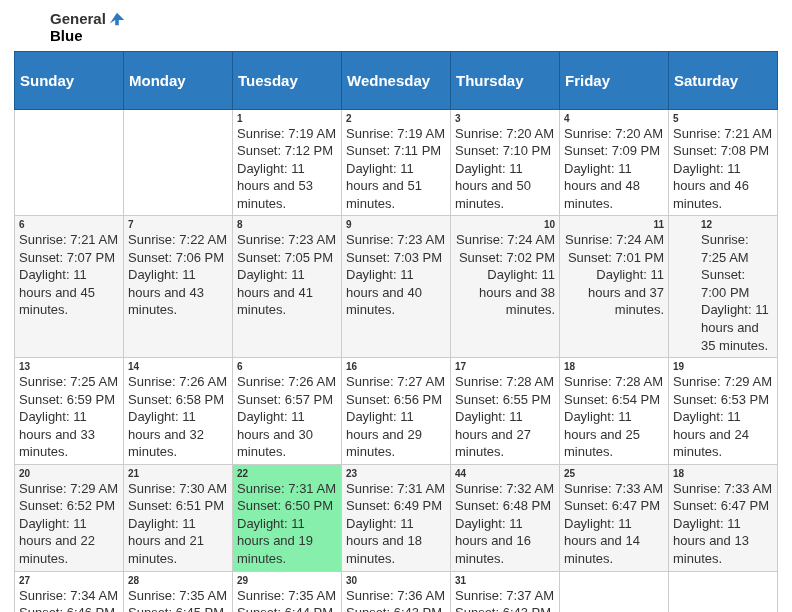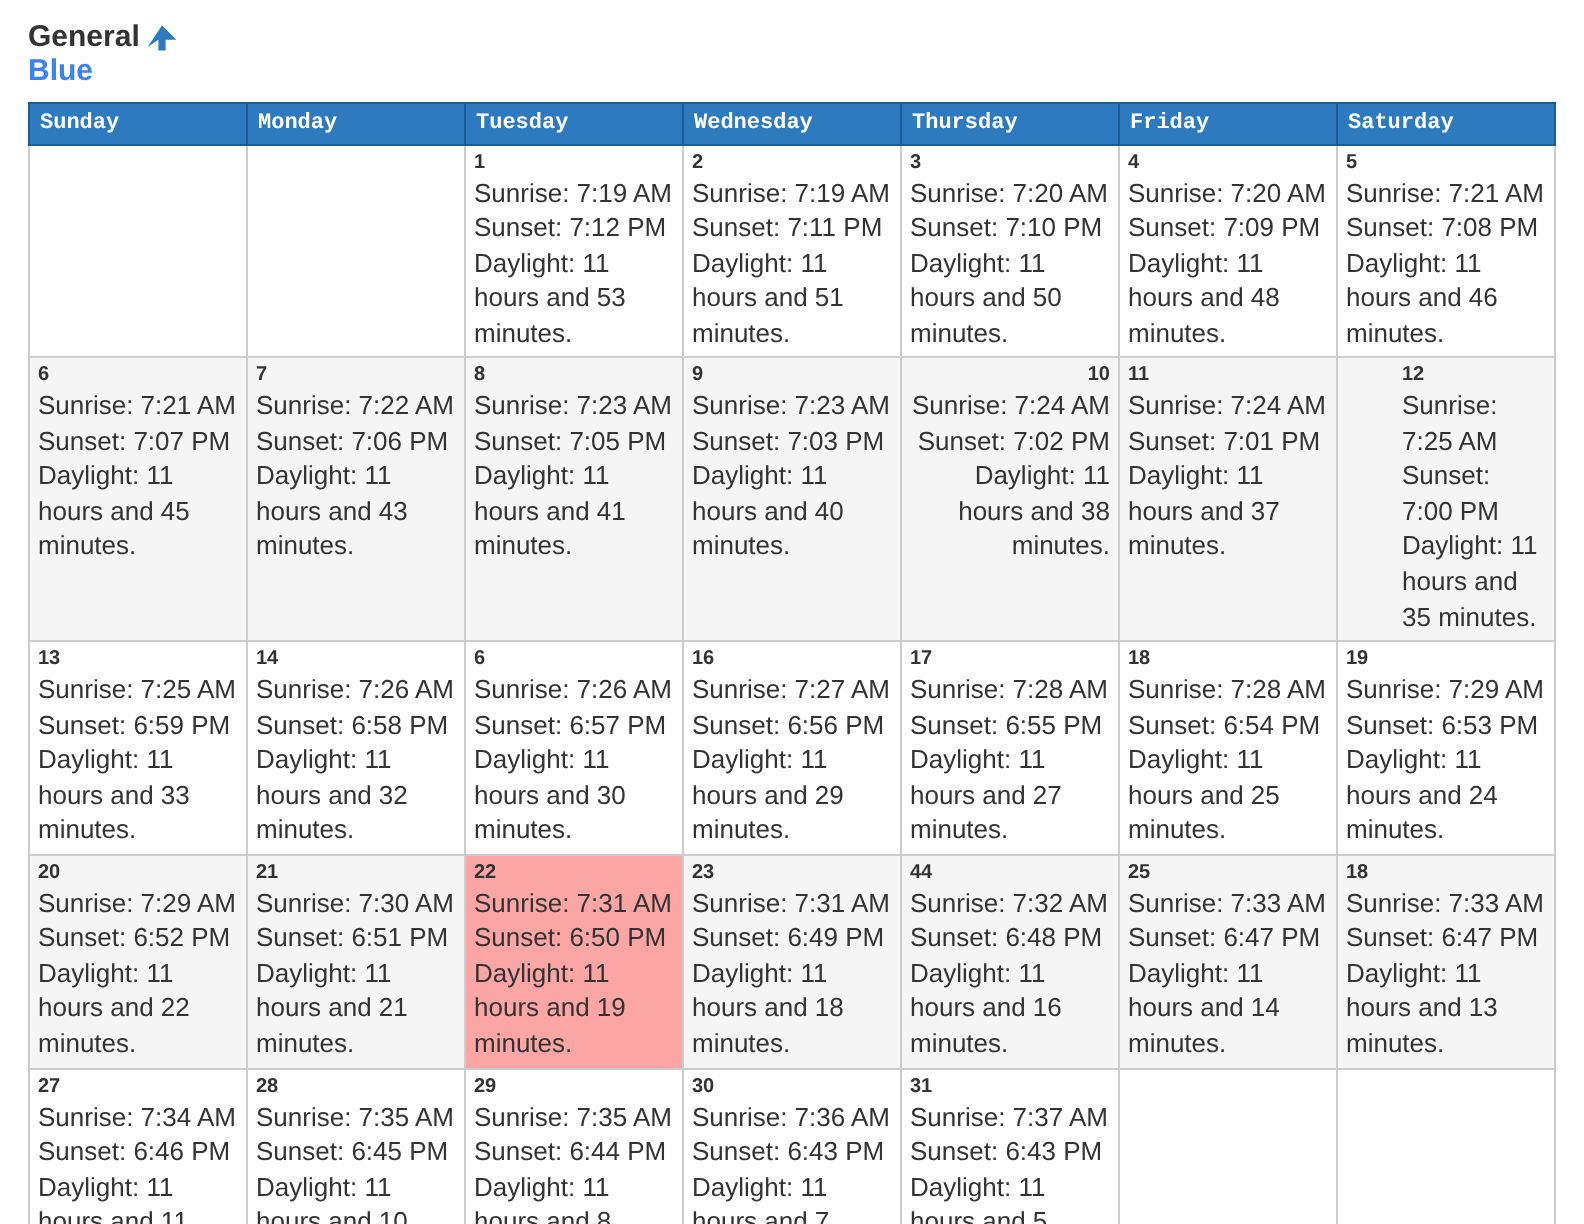--- a/index.html
+++ b/index.html
@@ -20,20 +20,21 @@
     .header {
       display: flex;
       justify-content: space-between;
       align-items: flex-start;
       margin-bottom: 6px;
     }
     .logo {
       display: flex;
       align-items: center;
       gap: 2px;
+      margin-left: 36px;
     }
     .logo-text {
       font-size: 15px;
       font-weight: bold;
       color: #333;
       line-height: 1.1;
     }
     .logo-icon {
       width: 18px;
       height: 18px;
@@ -53,26 +54,25 @@
     }
     .calendar {
       flex: 1;
       border-collapse: collapse;
       width: 100%;
       table-layout: fixed;
     }
     .calendar th {
       background-color: #2d7abf;
       color: #fff;
-      font-size: 11px;
-      font-weight: bold;
-      padding: 4px 5px;
+      font-size: 15px;
+      font-weight: bold;
+      padding: 20px 5px;
       text-align: left;
       border: 1px solid #1a5c96;
-      font-family: Liberation Mono, monospace;
     }
     .calendar td {
       border: 1px solid #ccc;
       vertical-align: top;
       padding: 3px 4px;
       font-size: 9.5px;
       color: #333;
       background: #fff;
     }
     .calendar tr:nth-child(even) td {
@@ -102,21 +102,21 @@
 <div class="page">
   <div class="header">
     <div class="logo">
       <div style="display:flex;flex-direction:column;align-items:flex-start">
         <div style="display:flex;align-items:center;gap:2px">
           <span class="logo-text">General</span>
           <svg class="logo-icon" viewBox="0 0 20 18" fill="none" xmlns="http://www.w3.org/2000/svg">
             <path d="M2 14 L10 2 L18 10 L12 10 L12 16 L8 16 L8 10 Z" fill="#2d7abf"></path>
           </svg>
         </div>
-        <span class="logo-text" style="color:#3b82f6;">Blue</span>
+        <span class="logo-text" style="color:#000000;">Blue</span>
       </div>
     </div>
     <div class="title-block">
       <div class="month-title"></div>
       <div class="subtitle"></div>
     </div>
   </div>
 
   <table class="calendar">
     <thead>
@@ -150,21 +150,21 @@
           <td style="background: rgb(245, 245, 245);"><span class="day-num">6</span>
         <span class="cell-text">Sunrise: 7:21 AM<br>Sunset: 7:07 PM<br>Daylight: 11 hours and 45 minutes.</span></td>
           <td style="background: rgb(245, 245, 245);"><span class="day-num">7</span>
         <span class="cell-text">Sunrise: 7:22 AM<br>Sunset: 7:06 PM<br>Daylight: 11 hours and 43 minutes.</span></td>
           <td style="background: rgb(245, 245, 245);"><span class="day-num">8</span>
         <span class="cell-text">Sunrise: 7:23 AM<br>Sunset: 7:05 PM<br>Daylight: 11 hours and 41 minutes.</span></td>
           <td style="background: rgb(245, 245, 245);"><span class="day-num">9</span>
         <span class="cell-text">Sunrise: 7:23 AM<br>Sunset: 7:03 PM<br>Daylight: 11 hours and 40 minutes.</span></td>
           <td style="background: rgb(245, 245, 245); text-align: right;"><span class="day-num">10</span>
         <span class="cell-text">Sunrise: 7:24 AM<br>Sunset: 7:02 PM<br>Daylight: 11 hours and 38 minutes.</span></td>
-          <td style="background: rgb(245, 245, 245);"><span class="day-num">11</span>
+          <td style="background: rgb(245, 245, 245); text-align: right;"><span class="day-num">11</span>
         <span class="cell-text">Sunrise: 7:24 AM<br>Sunset: 7:01 PM<br>Daylight: 11 hours and 37 minutes.</span></td>
           <td style="background: rgb(245, 245, 245); padding-left: 32px;"><span class="day-num">12</span>
         <span class="cell-text">Sunrise: 7:25 AM<br>Sunset: 7:00 PM<br>Daylight: 11 hours and 35 minutes.</span></td>
         </tr>
         <tr>
           <td><span class="day-num">13</span>
         <span class="cell-text">Sunrise: 7:25 AM<br>Sunset: 6:59 PM<br>Daylight: 11 hours and 33 minutes.</span></td>
           <td><span class="day-num">14</span>
         <span class="cell-text">Sunrise: 7:26 AM<br>Sunset: 6:58 PM<br>Daylight: 11 hours and 32 minutes.</span></td>
           <td><span class="day-num">6</span>
@@ -176,21 +176,21 @@
           <td><span class="day-num">18</span>
         <span class="cell-text">Sunrise: 7:28 AM<br>Sunset: 6:54 PM<br>Daylight: 11 hours and 25 minutes.</span></td>
           <td><span class="day-num">19</span>
         <span class="cell-text">Sunrise: 7:29 AM<br>Sunset: 6:53 PM<br>Daylight: 11 hours and 24 minutes.</span></td>
         </tr>
         <tr>
           <td style="background: rgb(245, 245, 245);"><span class="day-num">20</span>
         <span class="cell-text">Sunrise: 7:29 AM<br>Sunset: 6:52 PM<br>Daylight: 11 hours and 22 minutes.</span></td>
           <td style="background: rgb(245, 245, 245);"><span class="day-num">21</span>
         <span class="cell-text">Sunrise: 7:30 AM<br>Sunset: 6:51 PM<br>Daylight: 11 hours and 21 minutes.</span></td>
-          <td style="background: #fca5a5;"><span class="day-num">22</span>
+          <td style="background: #86efac;"><span class="day-num">22</span>
         <span class="cell-text">Sunrise: 7:31 AM<br>Sunset: 6:50 PM<br>Daylight: 11 hours and 19 minutes.</span></td>
           <td style="background: rgb(245, 245, 245);"><span class="day-num">23</span>
         <span class="cell-text">Sunrise: 7:31 AM<br>Sunset: 6:49 PM<br>Daylight: 11 hours and 18 minutes.</span></td>
           <td style="background: rgb(245, 245, 245);"><span class="day-num">44</span>
         <span class="cell-text">Sunrise: 7:32 AM<br>Sunset: 6:48 PM<br>Daylight: 11 hours and 16 minutes.</span></td>
           <td style="background: rgb(245, 245, 245);"><span class="day-num">25</span>
         <span class="cell-text">Sunrise: 7:33 AM<br>Sunset: 6:47 PM<br>Daylight: 11 hours and 14 minutes.</span></td>
           <td style="background: rgb(245, 245, 245);"><span class="day-num">18</span>
         <span class="cell-text">Sunrise: 7:33 AM<br>Sunset: 6:47 PM<br>Daylight: 11 hours and 13 minutes.</span></td>
         </tr>

